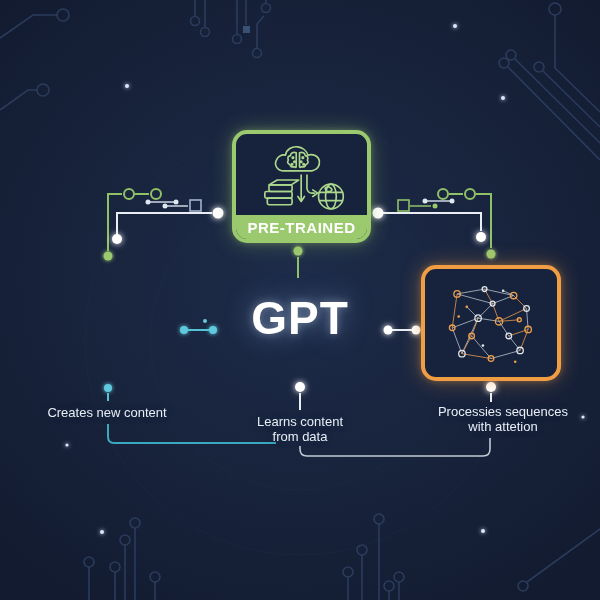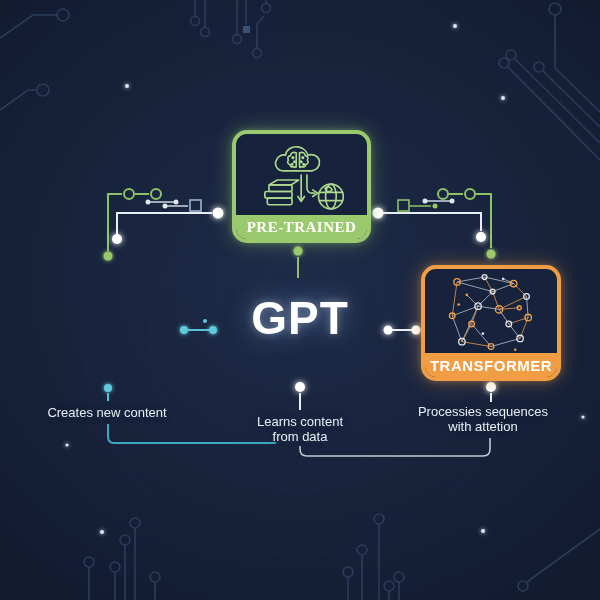--- a/index.html
+++ b/index.html
@@ -19,37 +19,37 @@
     height:24px;flex:0 0 24px;display:flex;align-items:center;justify-content:center;
     font-weight:bold;font-size:15px;letter-spacing:.5px;color:#ffffff;
   }
   .card.generative{left:38px;top:267px;width:133px;height:106px;
     border-color:var(--generative,#6fc8da);
     box-shadow:0 0 20px rgba(111,200,218,.38),0 0 6px rgba(111,200,218,.3);}
   .card.generative .banner{background:var(--generative,#6fc8da);}
   .card.pretrained{left:232px;top:130px;width:131px;height:105px;
     border-color:var(--pretrained,#9bc96d);
     box-shadow:0 0 20px rgba(155,201,109,.38),0 0 6px rgba(155,201,109,.3);}
-  .card.pretrained .banner{background:var(--pretrained,#9bc96d);font-family:Liberation Serif, serif;}
+  .card.pretrained .banner{background:var(--pretrained,#9bc96d);}
   .card.transformer{left:421px;top:265px;width:132px;height:108px;
     border-color:var(--transformer,#f09d44);
     box-shadow:0 0 20px rgba(240,157,68,.38),0 0 6px rgba(240,157,68,.3);}
   .card.transformer .banner{background:var(--transformer,#f09d44);}
   .gpt-title{
     position:absolute;left:215px;top:295px;width:170px;text-align:center;
     font-size:46px;font-weight:bold;color:#ffffff;letter-spacing:1px;line-height:1;
     text-shadow:0 0 26px rgba(150,195,255,.55),0 0 8px rgba(255,255,255,.35);
   }
   .desc{
     position:absolute;text-align:center;color:#e9eef5;font-size:13px;line-height:15px;
     white-space:pre-line;text-shadow:0 0 6px rgba(20,40,70,.8);
   }
   .desc.d1{left:34px;top:405px;width:146px;}
   .desc.d2{left:225px;top:414px;width:150px;}
-  .desc.d3{left:396px;top:404px;width:174px;}
+  .desc.d3{left:416px;top:404px;width:174px;}
 </style>
 </head>
 <body>
 
 <div class="stage">
 
   <svg class="layer" width="600" height="600" viewBox="0 0 600 600">
     <defs>
       <filter id="glow" x="-300%" y="-300%" width="700%" height="700%">
         <feGaussianBlur stdDeviation="3" result="b"></feGaussianBlur>
@@ -275,23 +275,20 @@
             <circle cx="62" cy="28" r="3"></circle>
           <circle cx="82" cy="68" r="3.5"></circle>
         </g>
         <circle cx="30" cy="32" r="1.6" fill="#f0a04b"></circle>
         <circle cx="20" cy="44" r="1.6" fill="#f0a04b"></circle>
         <circle cx="75" cy="12" r="1.6" fill="#dfe5ec"></circle>
         <circle cx="50" cy="80" r="1.6" fill="#dfe5ec"></circle>
         <circle cx="90" cy="100" r="1.6" fill="#f0a04b"></circle>
       </svg>
     </div>
-    <div class="banner">
-      <span>TRANSFORMER</span>
-    </div>
   </div>
 
   <div class="gpt-title">GPT</div>
 
   <div class="desc d1">Creates new content</div>
   <div class="desc d2">Learns content
 from data</div>
   <div class="desc d3">Processies sequences
 with attetion</div>
 

